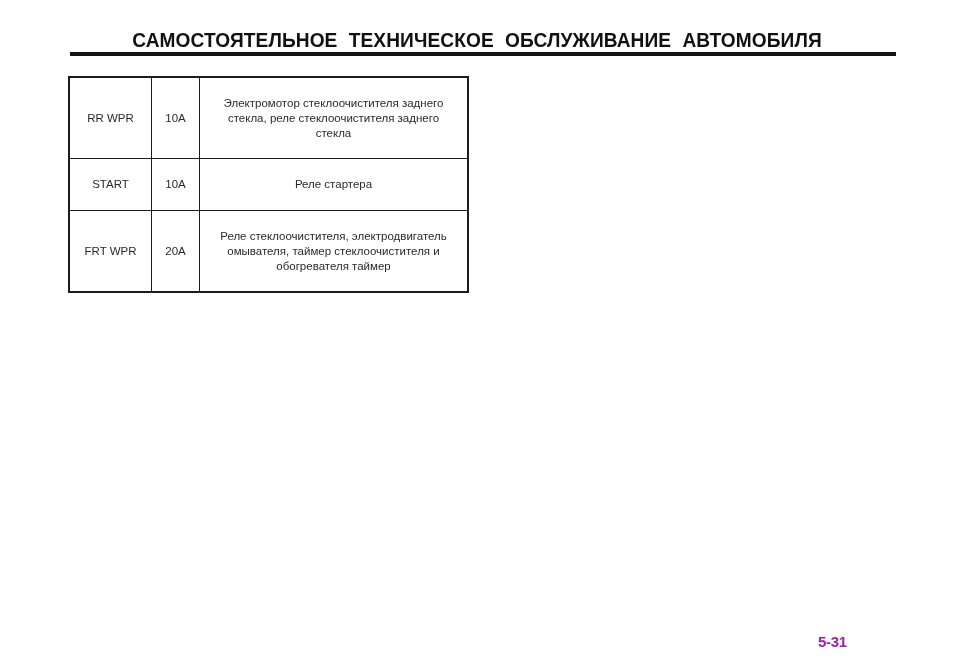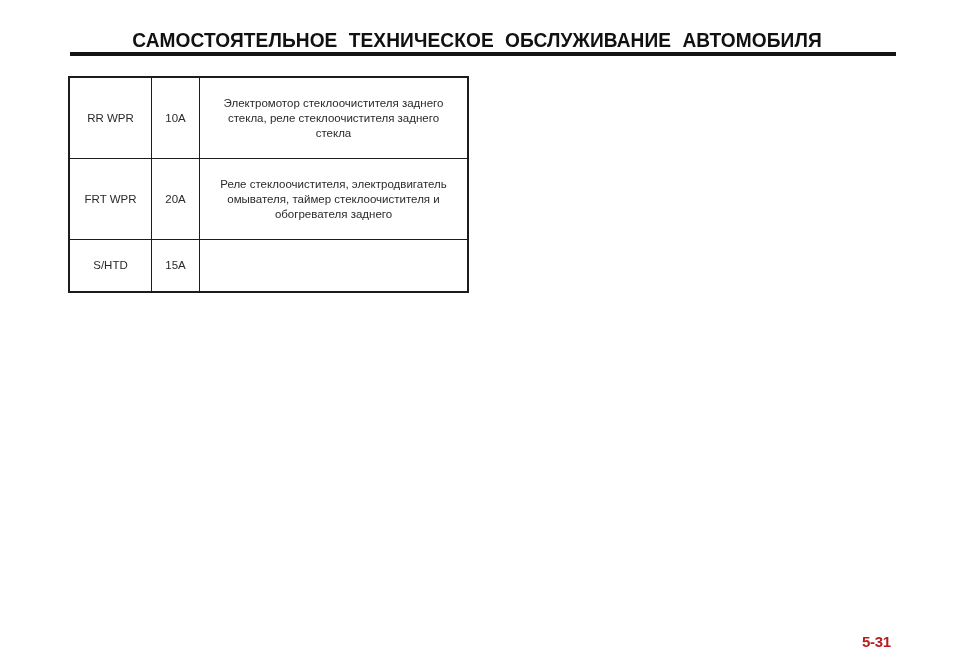--- a/index.html
+++ b/index.html
@@ -56,56 +56,58 @@
       line-height: 15px;
     }
     .fuse-table td.col-name { width: 69px; }
     .fuse-table td.col-amp  { width: 35px; }
     .fuse-table td.col-desc { width: 259px; padding: 16px 4px; }
     .row-tall td { height: 48px; }
     .row-tall2 td { height: 48px; }
     .row-short td { height: 19px; }
     .page-number {
       position: absolute;
-      left: 862px;
+      left: 818px;
       top: 633px;
       font-family: "Liberation Sans", sans-serif;
       font-weight: bold;
       font-size: 15px;
-      color: #b91c1c;
+      color: #a21caf;
       letter-spacing: -0.3px;
     }
   </style>
 </head>
 <body>
 
 <div class="page-title">САМОСТОЯТЕЛЬНОЕ ТЕХНИЧЕСКОЕ ОБСЛУЖИВАНИЕ АВТОМОБИЛЯ</div>
 <div class="title-rule"></div>
 
 <table class="fuse-table">
   <tbody>
     <tr class="row-tall">
       <td class="col-name">RR WPR</td>
       <td class="col-amp">10A</td>
       <td class="col-desc">
         <div>Электромотор стеклоочистителя заднего</div>
         <div>стекла, реле стеклоочистителя заднего</div>
         <div>стекла</div>
       </td>
     </tr>
+    <tr class="row-short">
+      <td class="col-name">START</td>
+      <td class="col-amp">10A</td>
+      <td class="col-desc">
+        <div>Реле стартера</div>
+      </td>
+    </tr>
     <tr class="row-tall2">
       <td class="col-name">FRT WPR</td>
       <td class="col-amp">20A</td>
       <td class="col-desc">
         <div>Реле стеклоочистителя, электродвигатель</div>
         <div>омывателя, таймер стеклоочистителя и</div>
-        <div>обогревателя заднего</div>
+        <div>обогревателя таймер</div>
       </td>
-    </tr>
-    <tr class="row-short">
-      <td class="col-name">S/HTD</td>
-      <td class="col-amp">15A</td>
-      <td class="col-desc"></td>
     </tr>
   </tbody>
 </table>
 
 <div class="page-number">5-31</div>
 
 </body></html>

